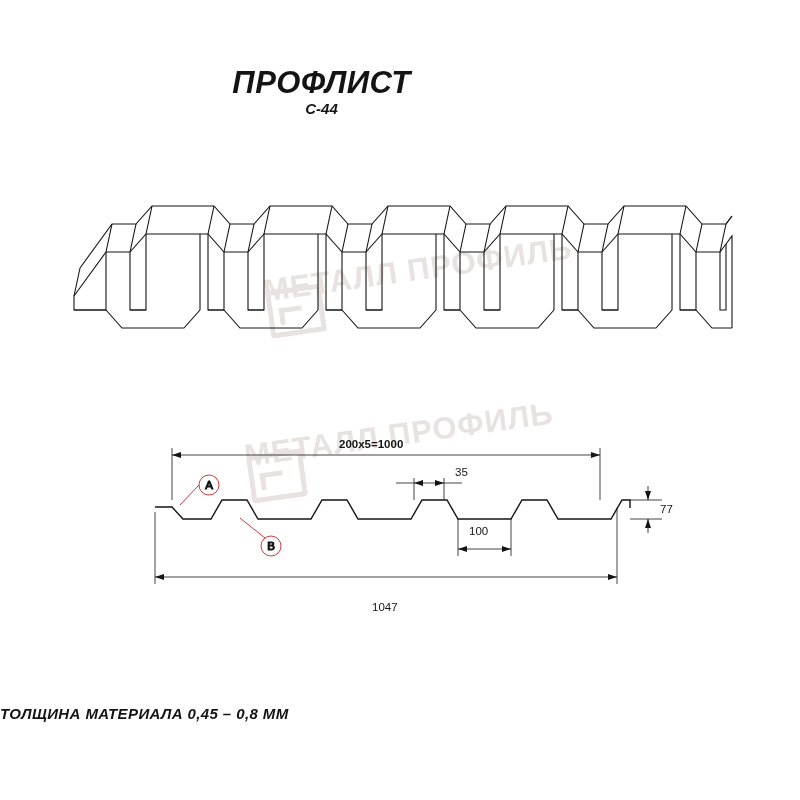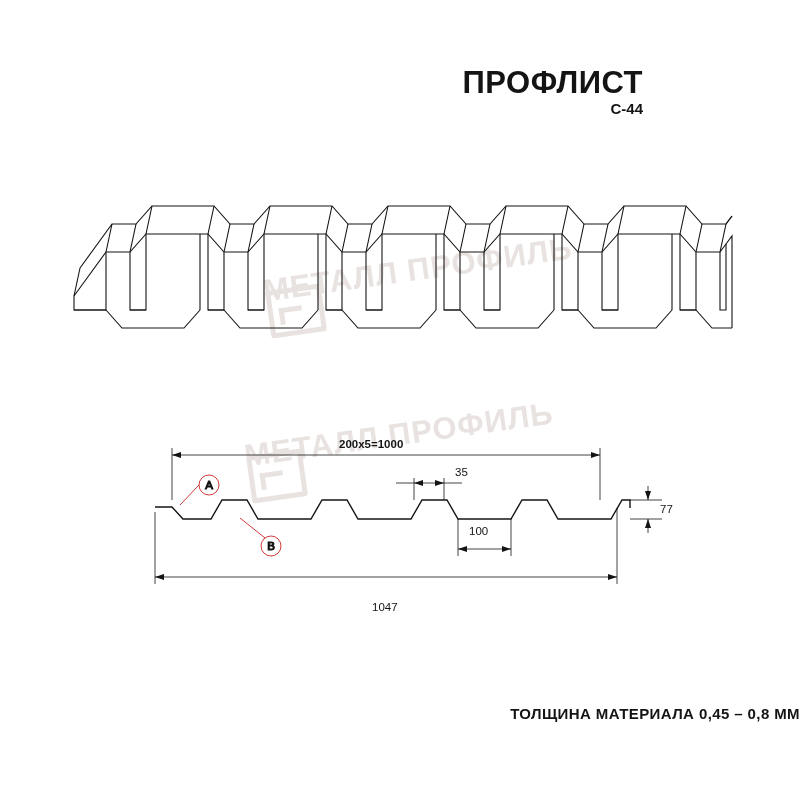--- a/index.html
+++ b/index.html
@@ -20,44 +20,46 @@
     left: 0;
     top: 0;
     width: 800px;
     height: 800px;
   }
   .title-block {
     position: absolute;
     left: 0;
     top: 66px;
     width: 643px;
-    text-align: right;
+    text-align: center;
+    font-style: italic;
   }
   .product-title {
     font-size: 31px;
     font-weight: bold;
     letter-spacing: 0.5px;
     color: #141414;
     line-height: 1.1;
   }
   .product-model {
     font-size: 15px;
     font-weight: bold;
     color: #141414;
   }
   .footer-note {
     position: absolute;
     left: 0;
     top: 705px;
     width: 800px;
-    text-align: right;
+    text-align: left;
     font-size: 15px;
     font-weight: bold;
     letter-spacing: 0.4px;
     color: #141414;
+    font-style: italic;
   }
   svg.art {
     position: absolute;
     left: 0;
     top: 0;
     width: 800px;
     height: 800px;
     overflow: visible;
   }
   .wm {

